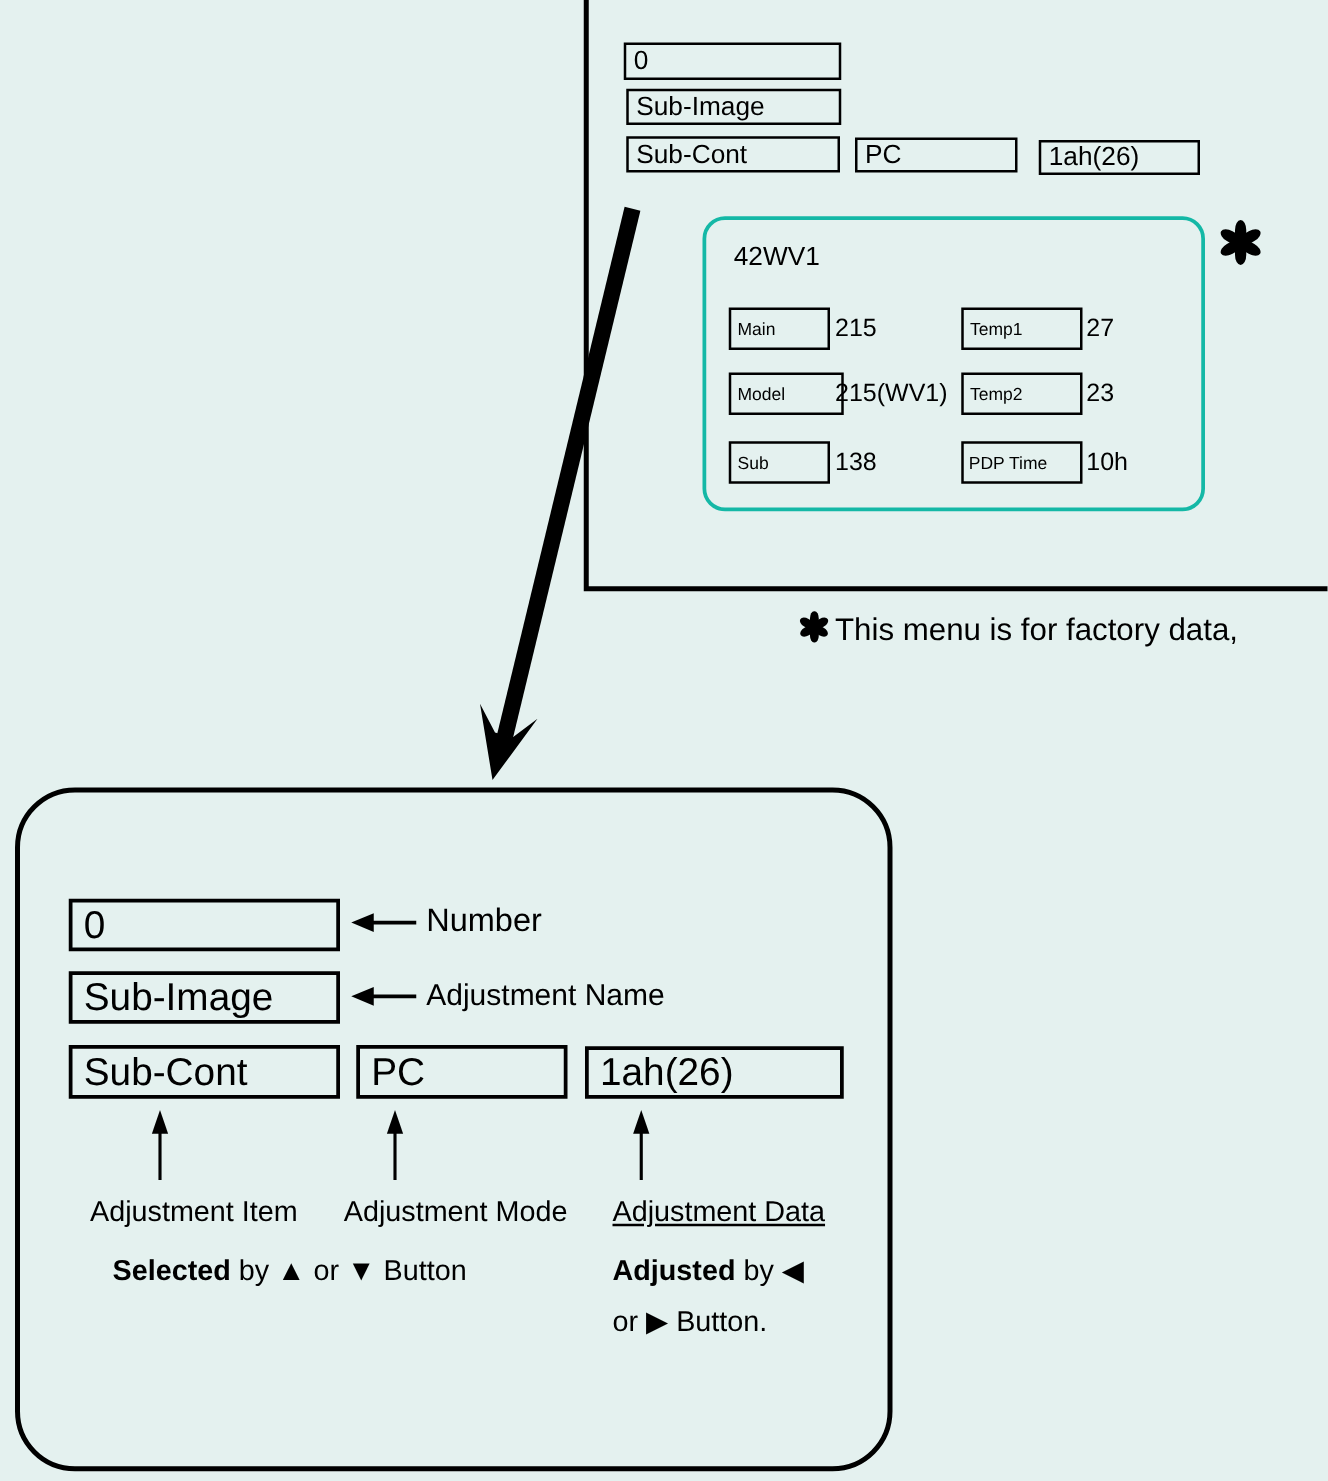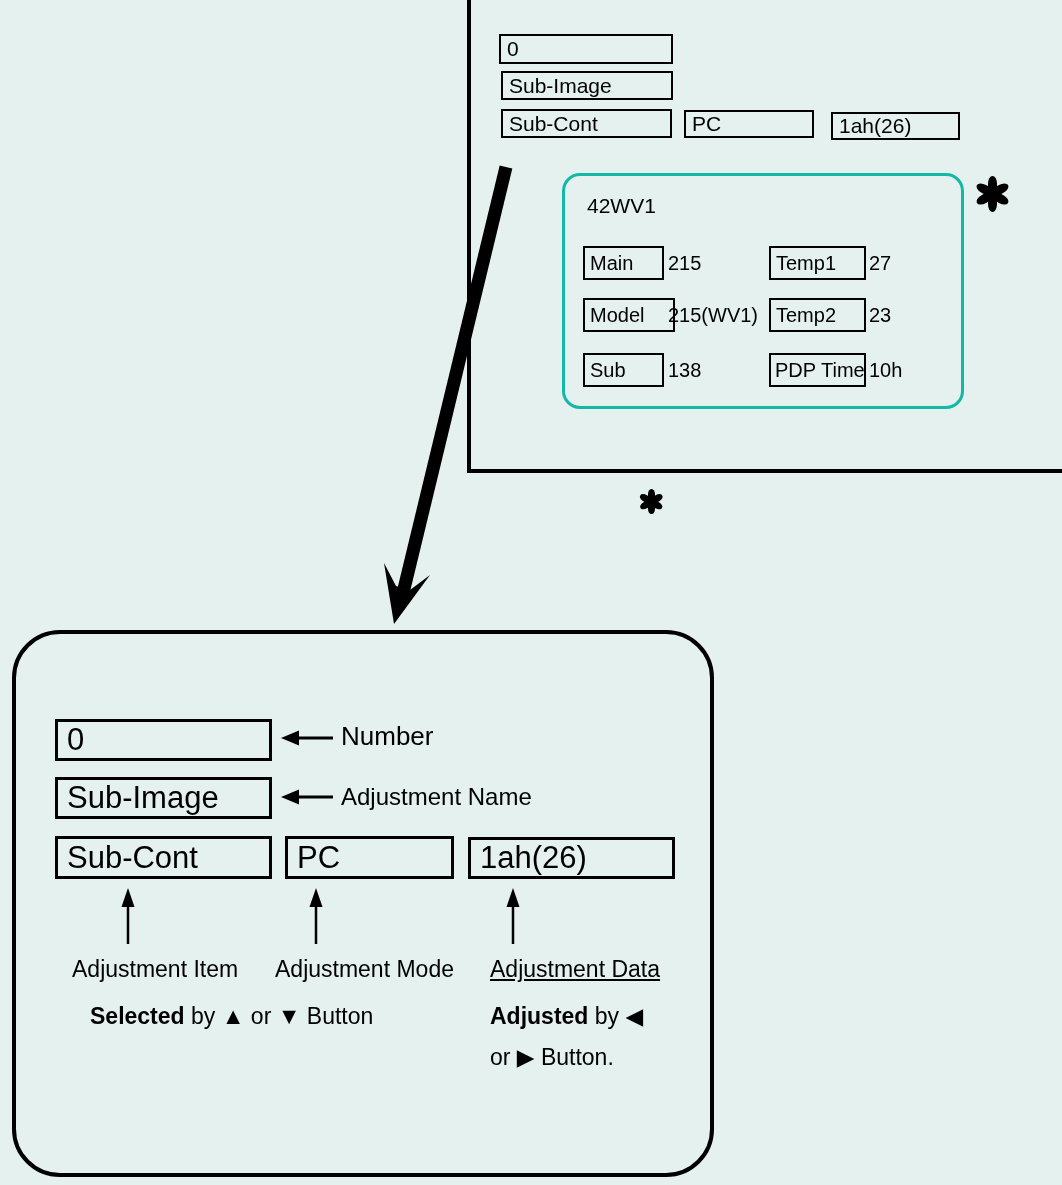--- a/index.html
+++ b/index.html
@@ -25,21 +25,21 @@
     left:467px;top:-8px;width:640px;height:481px;
     border:4px solid #000;
   }
   .mini{font-size:21px;padding-left:6px;}
   
   .factory-panel{
     position:absolute;box-sizing:border-box;
     left:562px;top:173px;width:402px;height:236px;
     border:3px solid #14b8a6;border-radius:18px;
   }
-  .factory-panel .fbox{font-size:20px;padding-left:5px;height:34px;}
+  .factory-panel .fbox{font-size:14px;padding-left:5px;height:34px;}
   .fval{position:absolute;height:34px;display:flex;align-items:center;font-size:20px;white-space:nowrap;}
   .ftitle{position:absolute;left:22px;top:18px;font-size:21px;}
   
   .ast{position:absolute;}
   .ast i{
     position:absolute;left:50%;top:0;height:100%;background:#000;
     border-radius:50%/22%;
   }
   .ast .b1{transform:rotate(0deg);}
   .ast .b2{transform:rotate(60deg);}
@@ -125,20 +125,21 @@
     <i class="b2"></i>
     <i class="b3"></i>
   </span>
 
 <span class="ast ast-note">
     <i class="b1"></i>
     <i class="b2"></i>
     <i class="b3"></i>
   </span>
 <div class="note-text">
+  <div>This menu is for factory data,</div>
 </div>
 
 <svg width="1062" height="1185" style="left:0;top:0;">
   <line x1="506" y1="167" x2="404" y2="589" stroke="#000" stroke-width="13"></line>
   <polygon points="394,624 384,563 396,586 410,590 430,575" fill="#000"></polygon>
 </svg>
 
 <div class="mag-frame"></div>
 
 <div class="fbox mag" style="left:55px;top:719px;width:217px;height:42px;">

